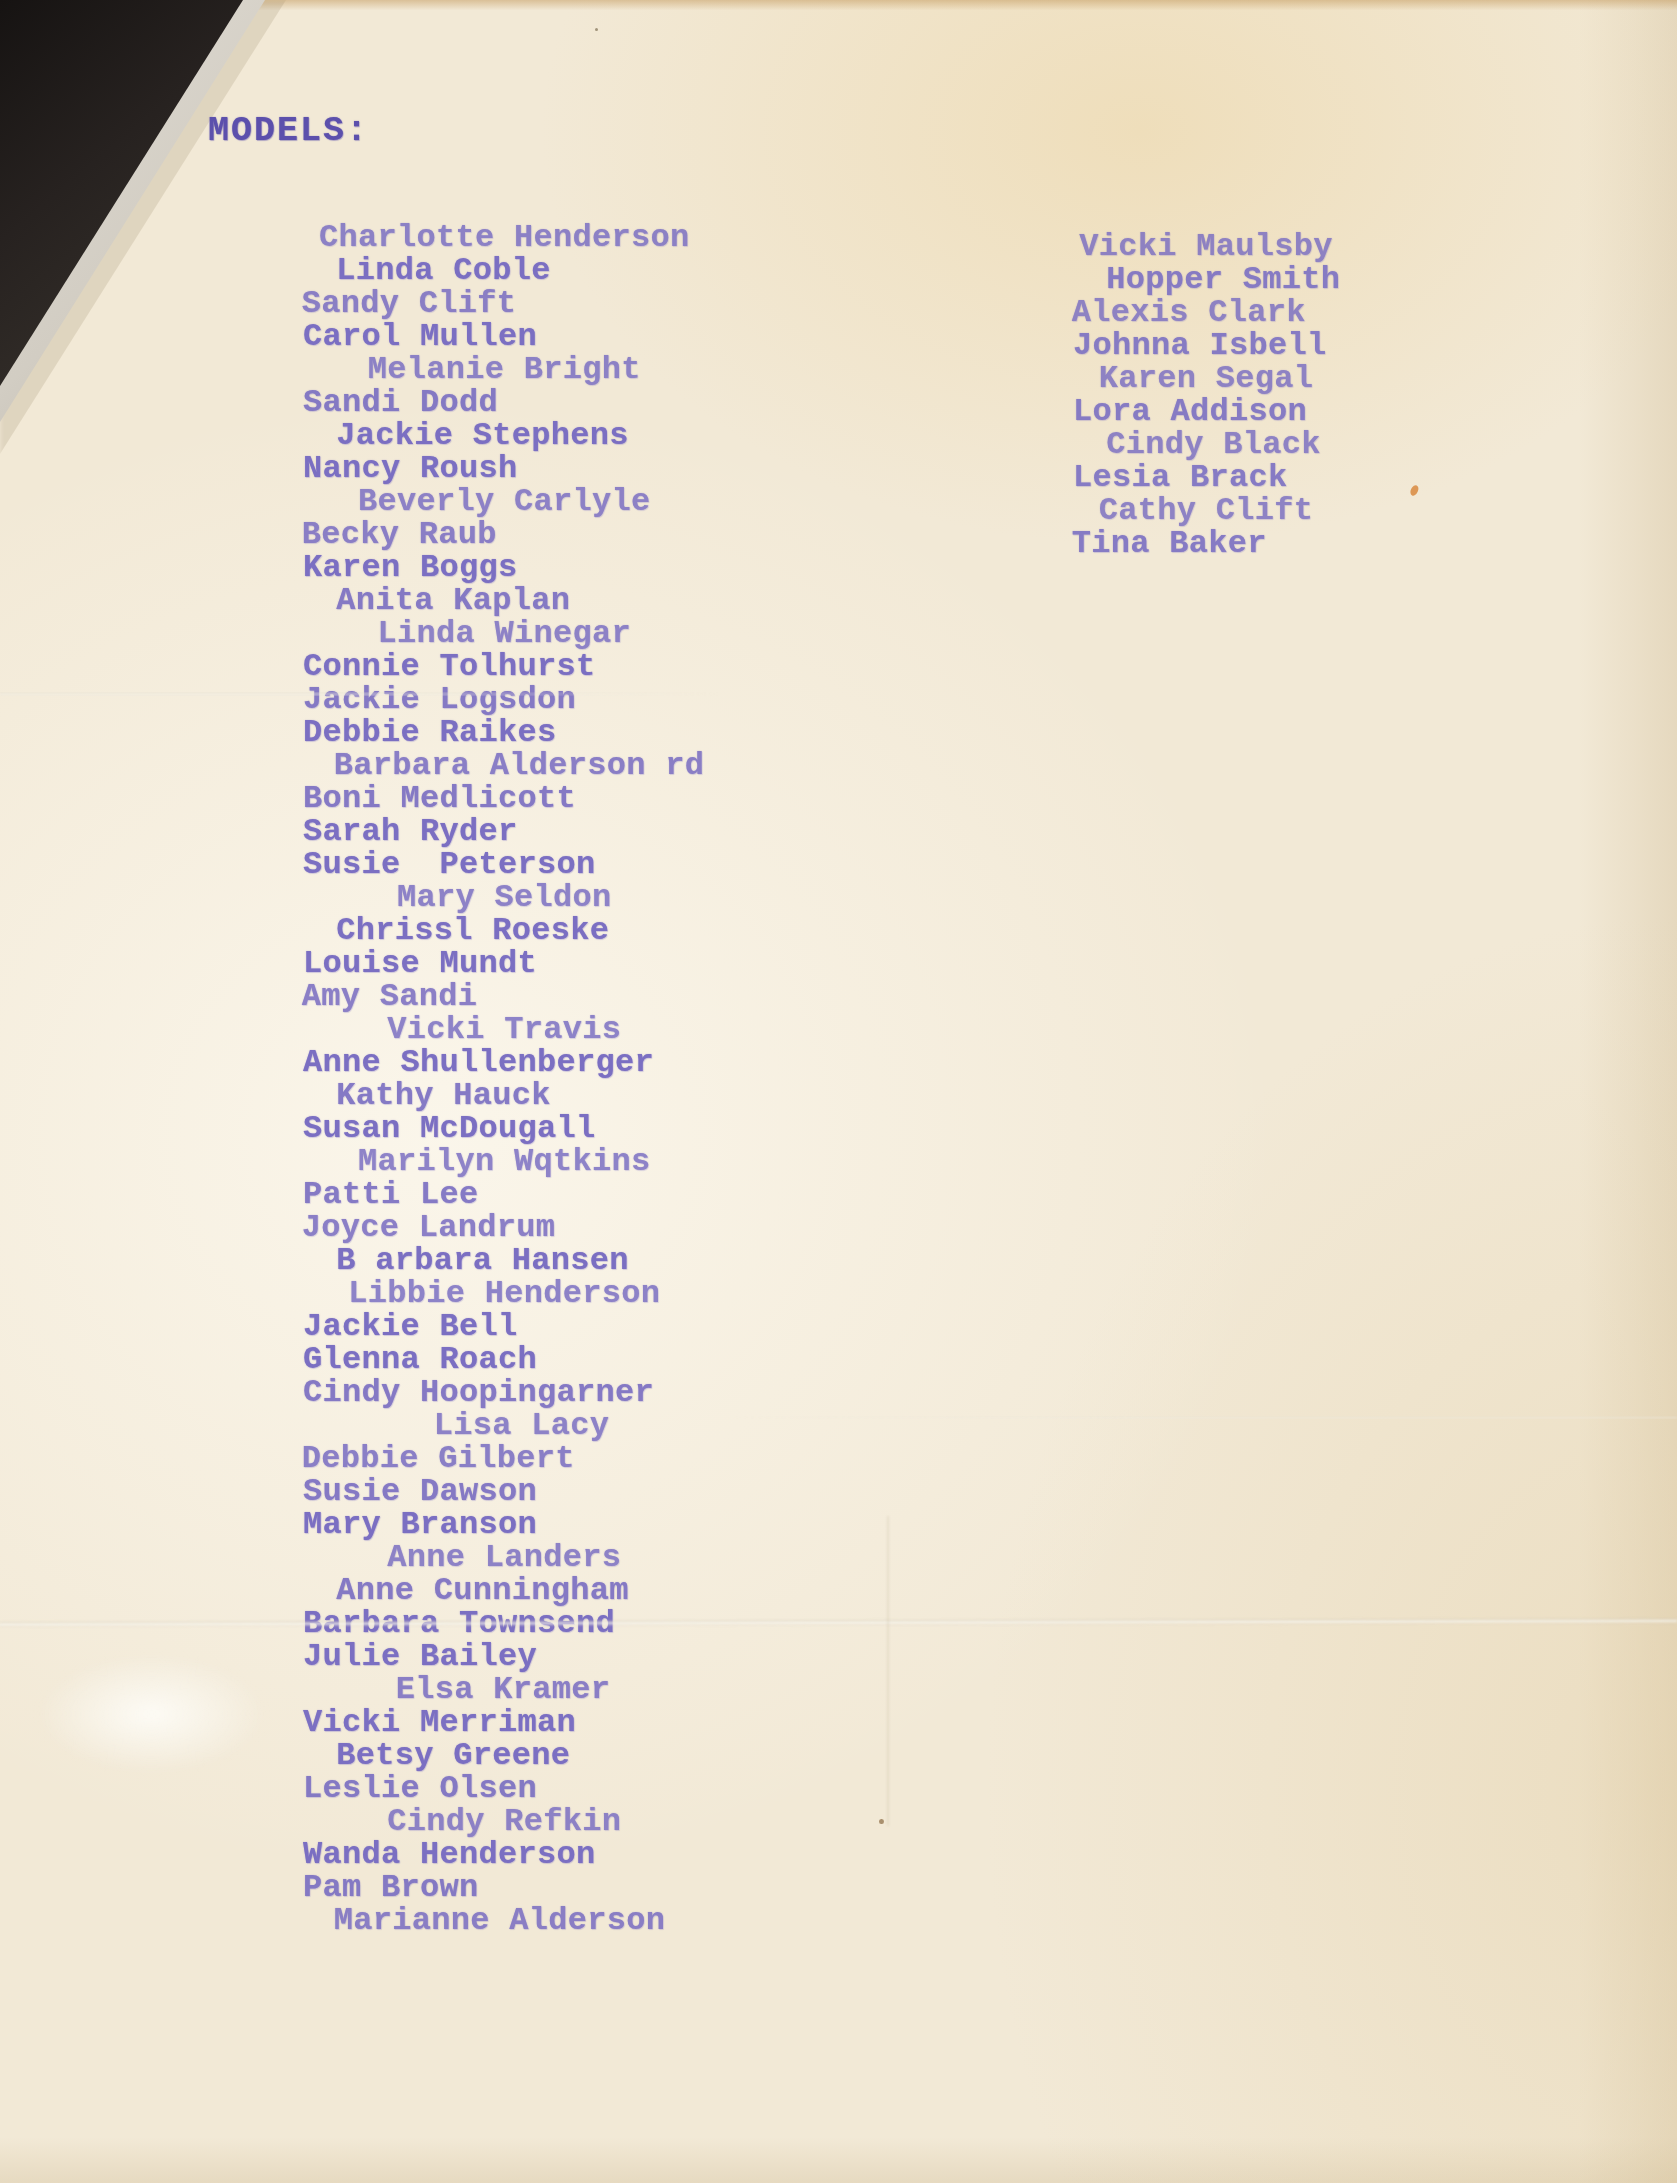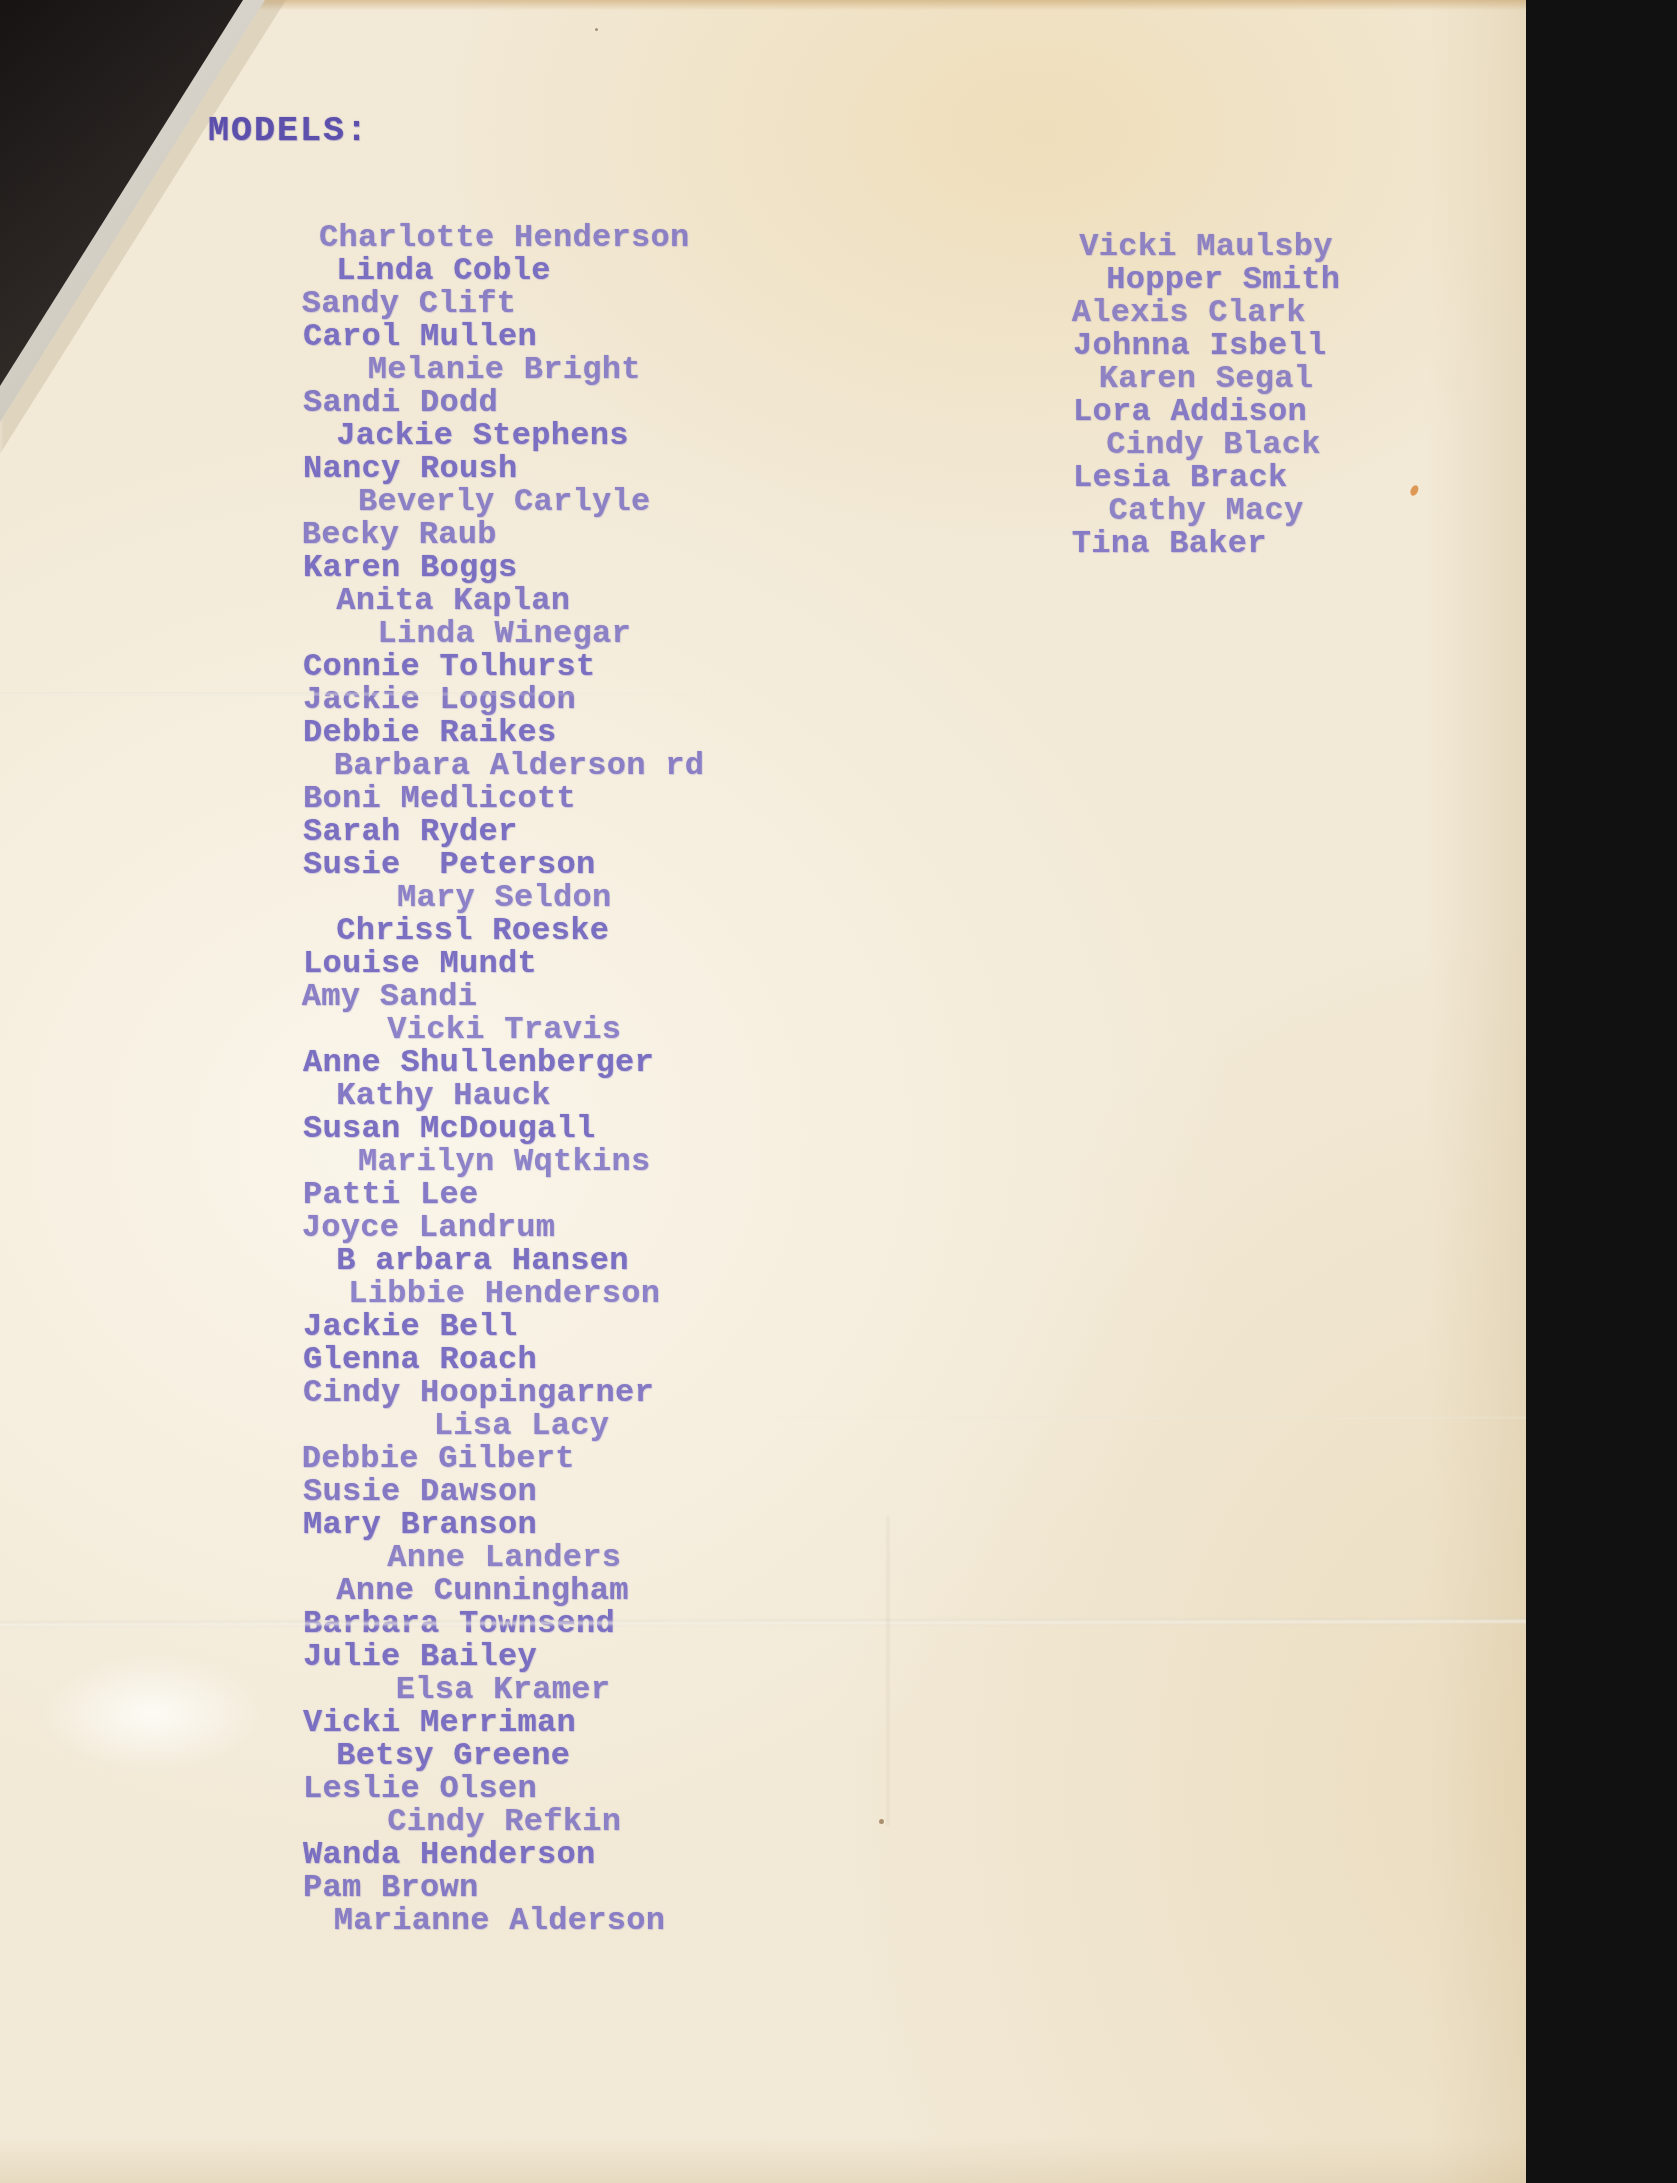--- a/index.html
+++ b/index.html
@@ -9,21 +9,21 @@
     --backing:#24201e;
   }
   html,body{margin:0;padding:0;}
   body{
     width:1677px;height:2183px;
     font-family:"Liberation Mono","DejaVu Sans Mono",monospace;
     background:#111;
   }
   .page{
     position:relative;
-    width:1526px;height:2183px;
+    width:1677px;height:2183px;
     overflow:hidden;
     background-color:var(--paper);
     background-image:
       linear-gradient(180deg, rgba(198,158,100,0.55) 0px, rgba(198,158,100,0) 10.5px),
       radial-gradient(857px 593px at 68% 6%, rgba(238,220,182,0.85), rgba(238,220,182,0) 70%),
       radial-gradient(1121px 989px at 26% 52%, rgba(252,248,238,0.85), rgba(252,248,238,0) 75%),
       radial-gradient(989px 1252px at 100% 82%, rgba(226,206,165,0.45), rgba(226,206,165,0) 70%),
       linear-gradient(270deg, rgba(200,178,136,0.30) 0px, rgba(200,178,136,0) 99px),
       linear-gradient(0deg, rgba(200,178,136,0.28) 0px, rgba(200,178,136,0) 46px);
   }
@@ -178,21 +178,21 @@
 
   <div class="col col-right">
       <div class="name-line">Vicki Maulsby</div>
       <div class="name-line">Hopper Smith</div>
       <div class="name-line">Alexis Clark</div>
       <div class="name-line">Johnna Isbell</div>
       <div class="name-line">Karen Segal</div>
       <div class="name-line">Lora Addison</div>
       <div class="name-line">Cindy Black</div>
       <div class="name-line">Lesia Brack</div>
-      <div class="name-line">Cathy Macy</div>
+      <div class="name-line">Cathy Clift</div>
       <div class="name-line">Tina Baker</div>
     </div>
 
   <div class="crease crease-upper"></div>
   <div class="crease crease-right"></div>
   <div class="crease crease-main"></div>
   <div class="crease crease-main-glow"></div>
   <div class="crease crease-vert"></div>
   <div class="speck speck-orange"></div>
   <div class="speck speck-brown"></div>

